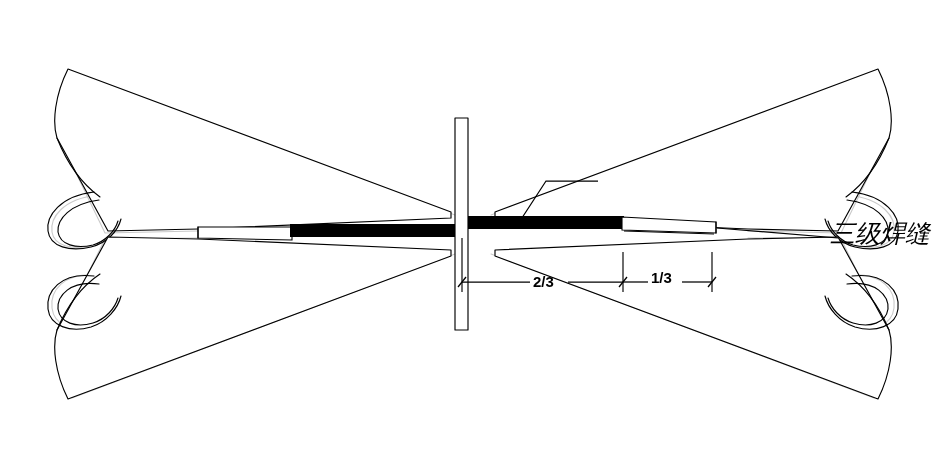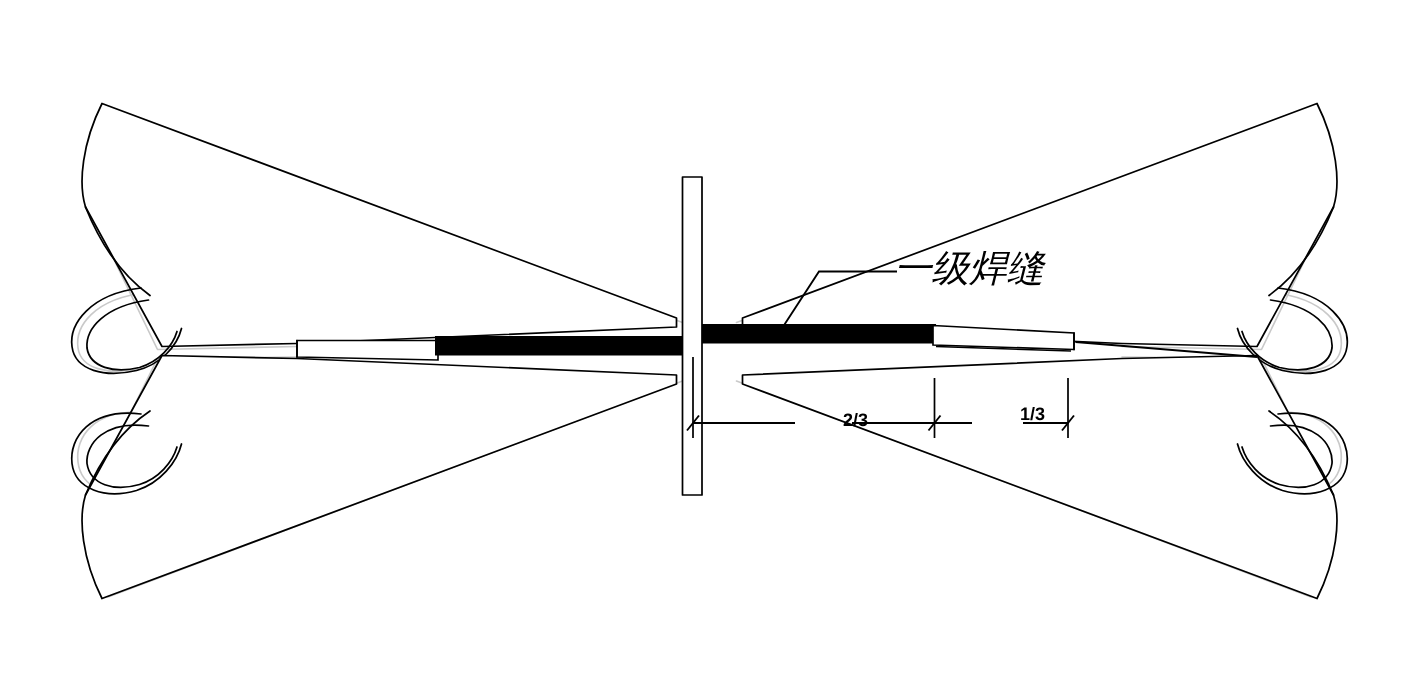--- a/index.html
+++ b/index.html
@@ -78,25 +78,24 @@
     font-size: 25px;
     color: #000000;
     white-space: nowrap;
     letter-spacing: 0px;
     line-height: 1;
   }
   .dim-text {
     position: absolute;
     font-family: "Liberation Sans", sans-serif;
     font-weight: bold;
-    font-size: 12px;
+    font-size: 15px;
     color: #000000;
     white-space: nowrap;
     line-height: 1;
-    margin-left: 29px;
   }
 </style>
 </head>
 <body>
 
 <div id="drawing-root">
 
   <svg width="946" height="465" viewBox="0 0 946 465">
 
     <g>
@@ -234,20 +233,20 @@
 
     <g>
 
       <path class="leader-line" d="M 518 224 L 546 181 L 598 181"></path>
 
       <path class="leader-line" d="M 717 228 L 838 238"></path>
     </g>
 
   </svg>
 
-  <div class="label-cjk" style="left:596px; top:167px;">一级焊缝</div>
-
+
+  <div class="label-cjk" style="left:830px; top:221px;">三级焊缝</div>
 
   <div class="dim-text" style="left:533px; top:274px;">2/3</div>
 
   <div class="dim-text" style="left:651px; top:270px;">1/3</div>
 
 </div>
 
 </body></html>

